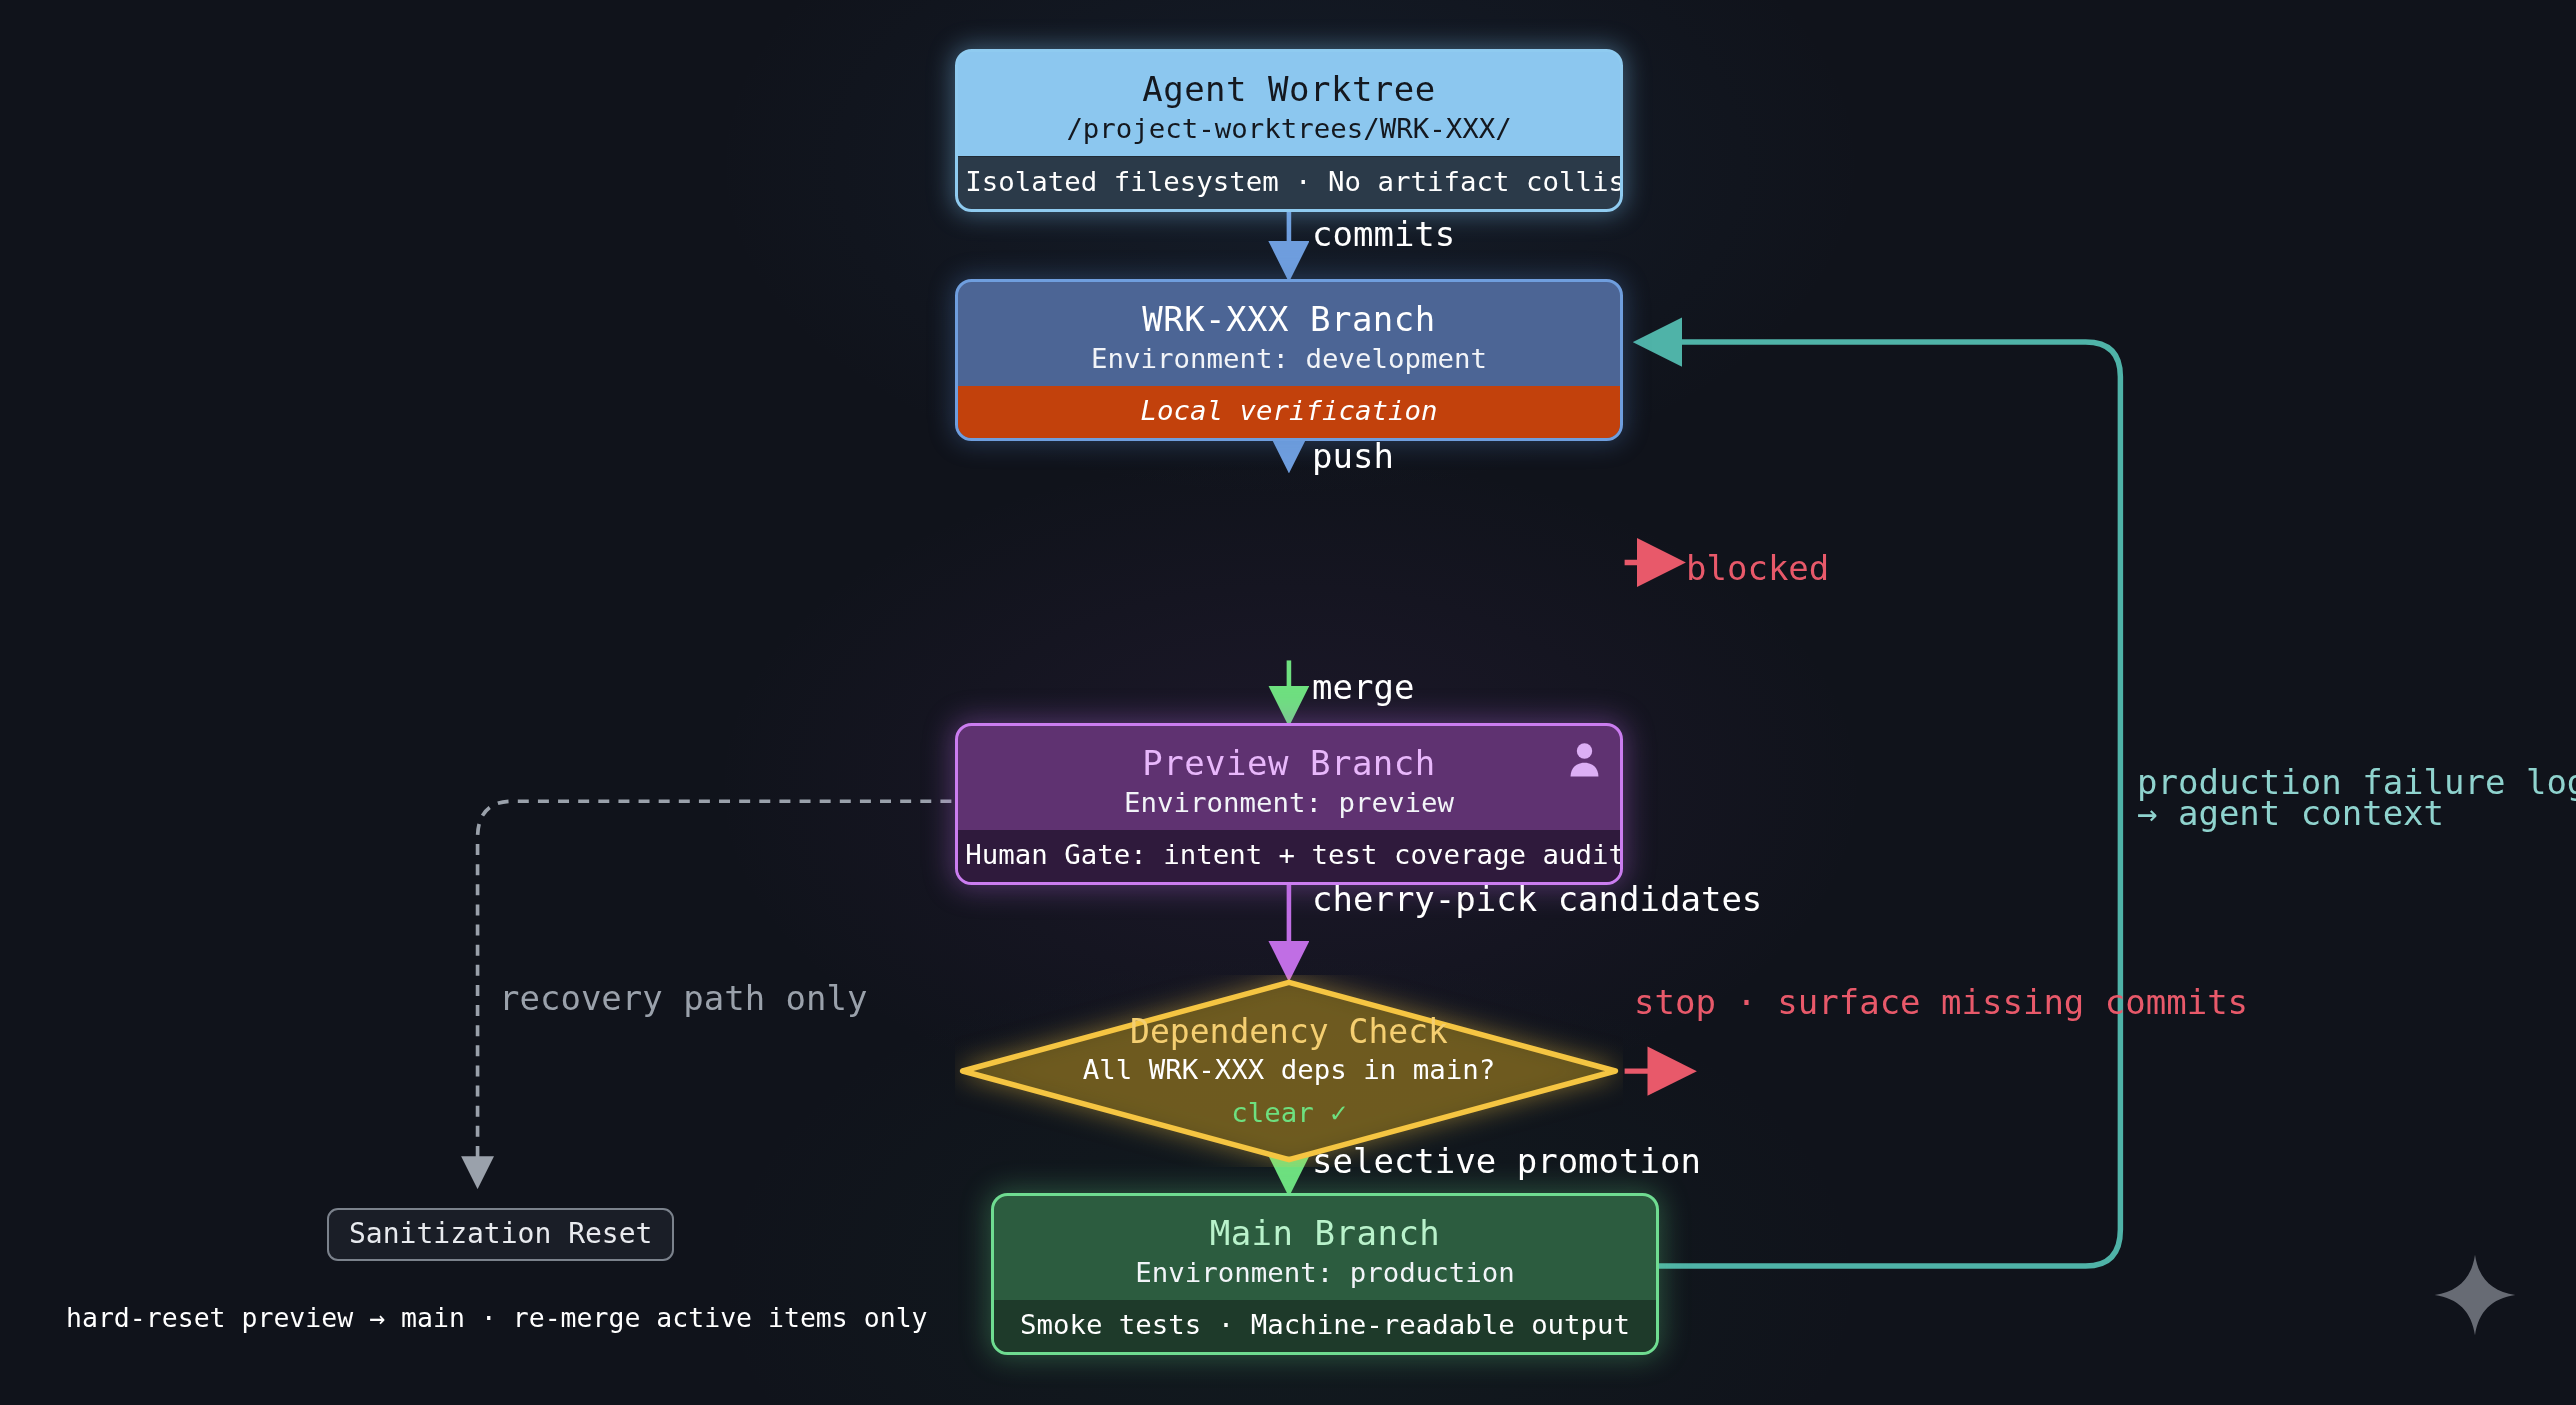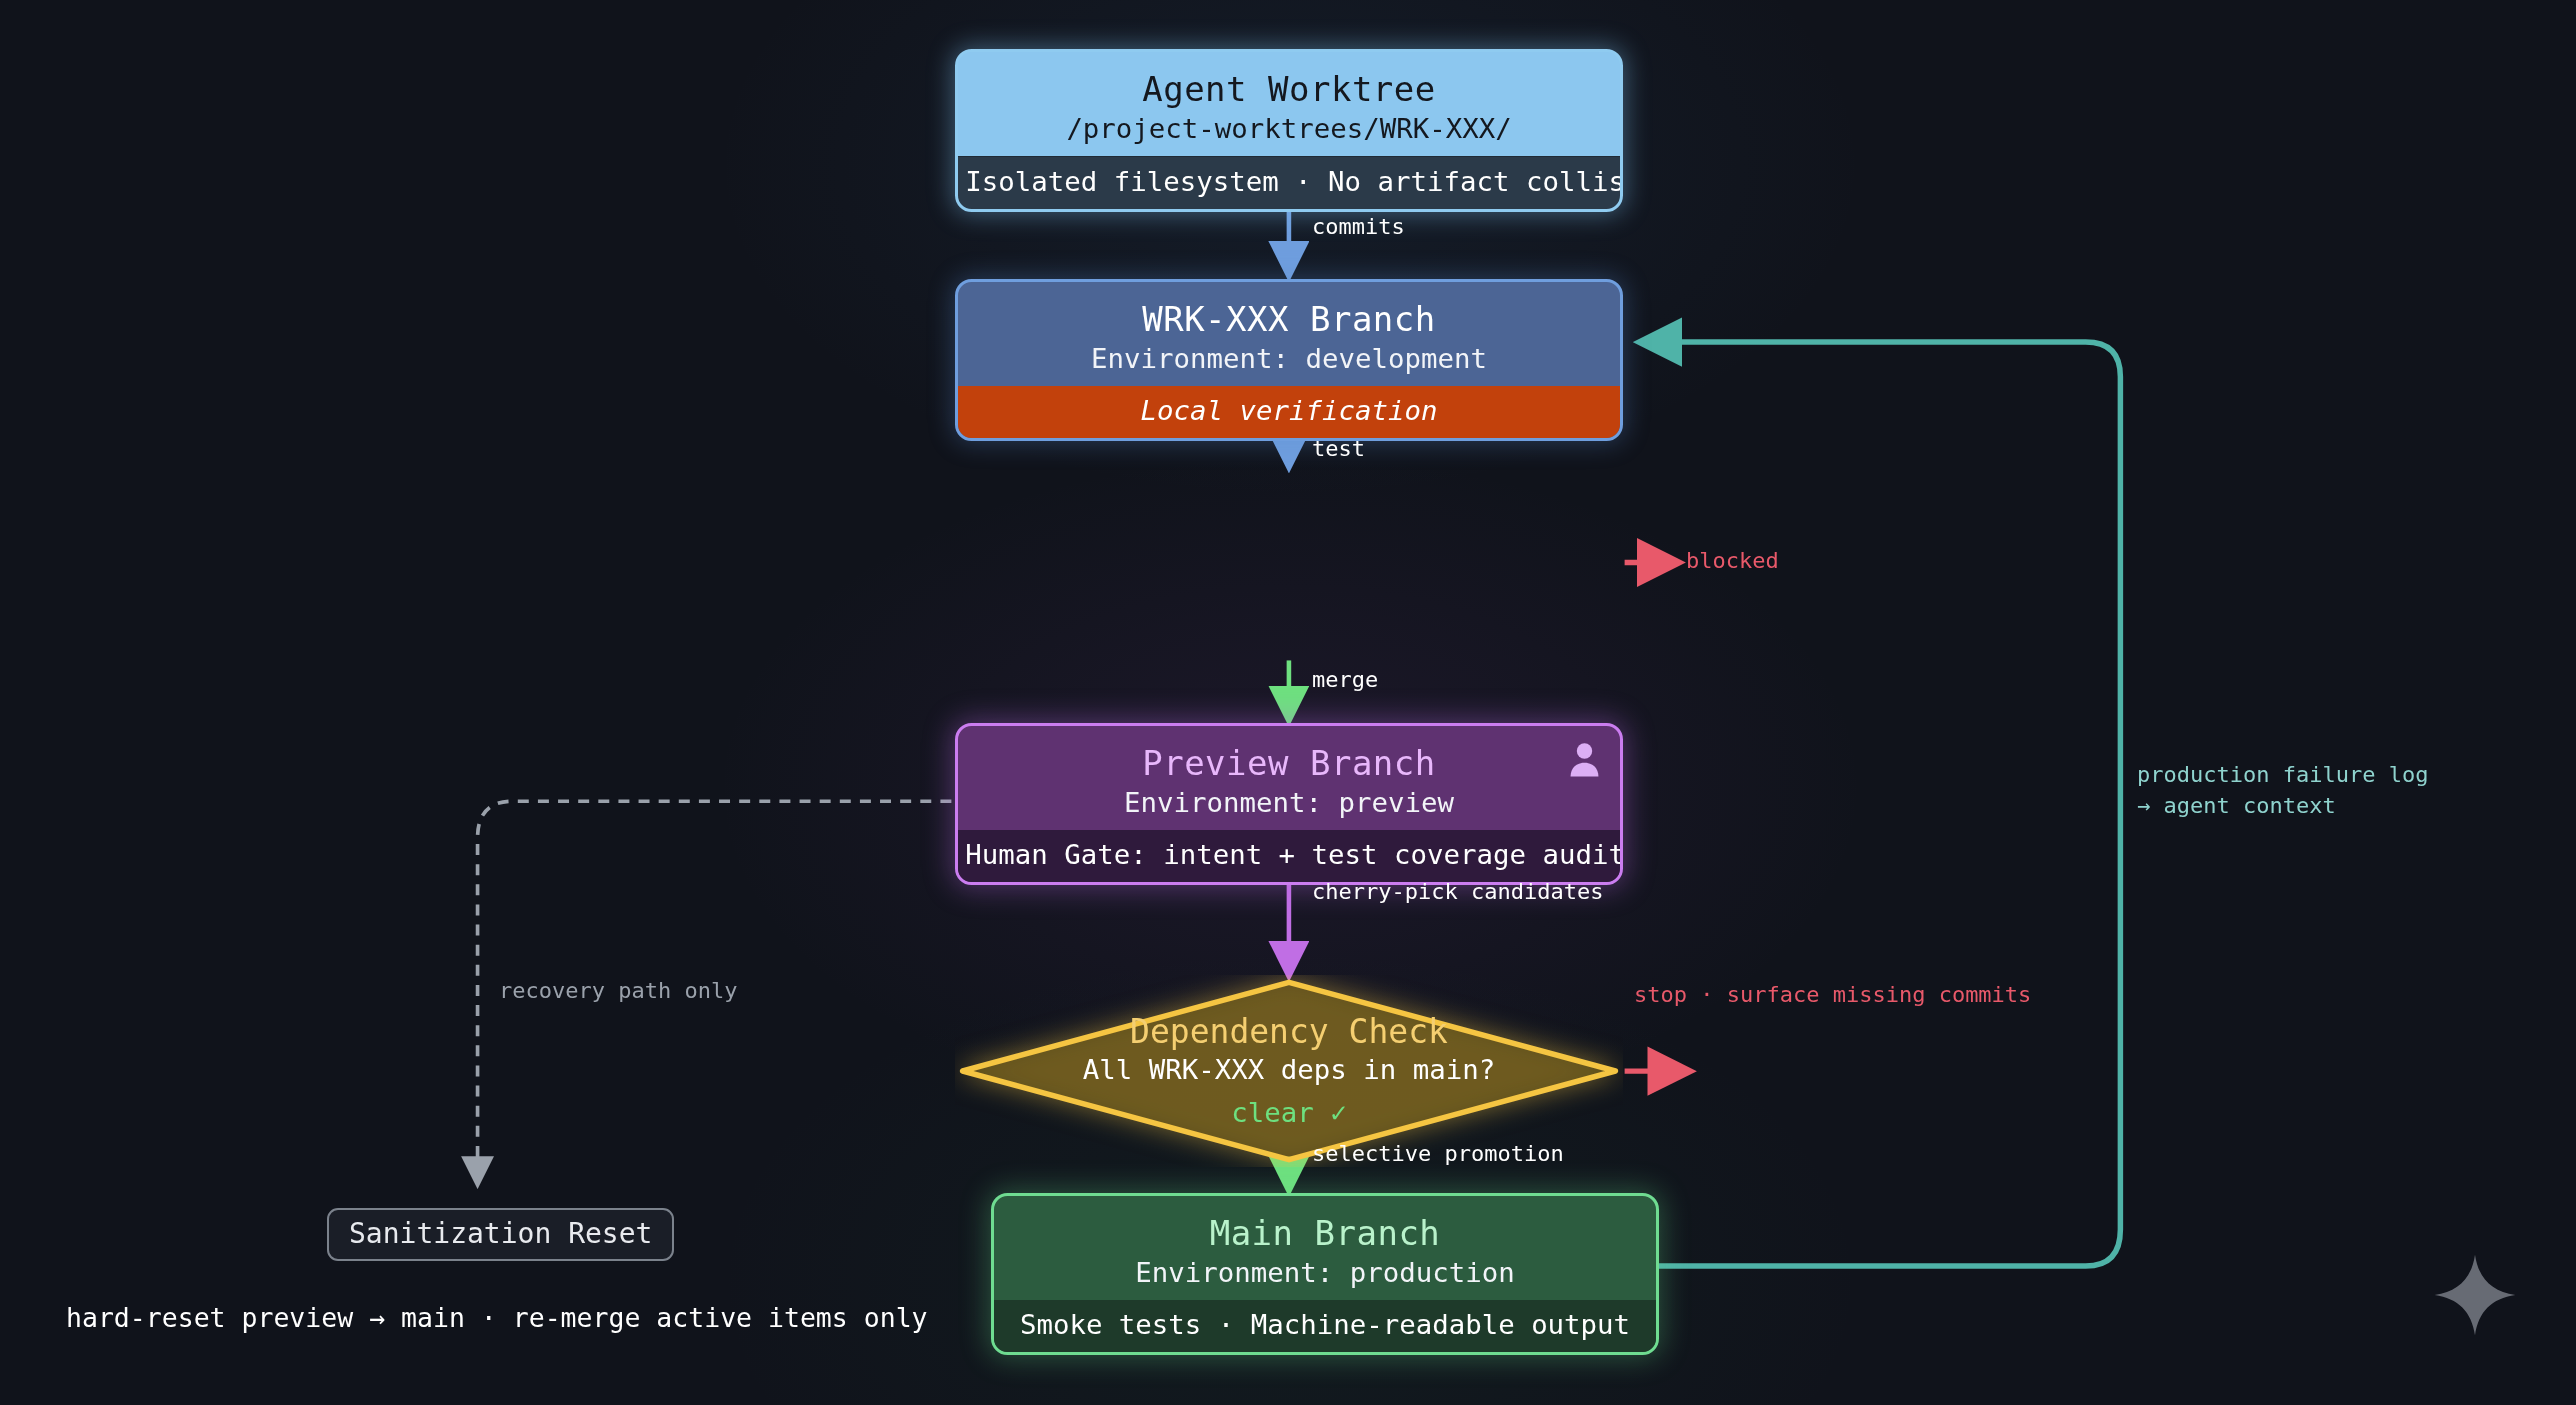--- a/index.html
+++ b/index.html
@@ -146,21 +146,21 @@
   }
   #dia-verify { left: 955px; top: 467px; width: 668px; height: 192px; }
   #dia-verify .dtitle { color: #fbc589; }
   #dia-deps  { left: 955px; top: 975px; width: 668px; height: 192px; }
   #dia-deps  .dtitle { color: #f5cf71; text-align: center; }
 
   
   .lbl {
     position: absolute;
     white-space: nowrap;
-    font-size: 22px;
+    font-size: 34px;
     color: #ffffff;
     line-height: 1.25;
   }
   .lbl.red   { color: #e8596a; }
   .lbl.teal  { color: #8fd3ce; }
   .lbl.gray  { color: #9aa1ab; }
 
   
   #node-sanitize {
     position: absolute;
@@ -288,21 +288,21 @@
     <div class="nfoot">Smoke tests · Machine-readable output</div>
   </div>
 
   <div id="node-sanitize">
     <span>Sanitization Reset</span>
   </div>
   <div id="caption-sanitize">hard-reset preview → main · re-merge active items only</div>
 
   <div class="lbl" style="left:1312px; top:213px;">commits</div>
 
-  <div class="lbl" style="left:1312px; top:435px;">test</div>
+  <div class="lbl" style="left:1312px; top:435px;">push</div>
 
   <div class="lbl red" style="left:1686px; top:547px;">blocked</div>
 
   <div class="lbl" style="left:1312px; top:666px;">merge</div>
 
   <div class="lbl" style="left:1312px; top:878px;">cherry-pick candidates</div>
 
   <div class="lbl red" style="left:1634px; top:981px;">stop · surface missing commits</div>
 
   <div class="lbl" style="left:1312px; top:1140px;">selective promotion</div>

